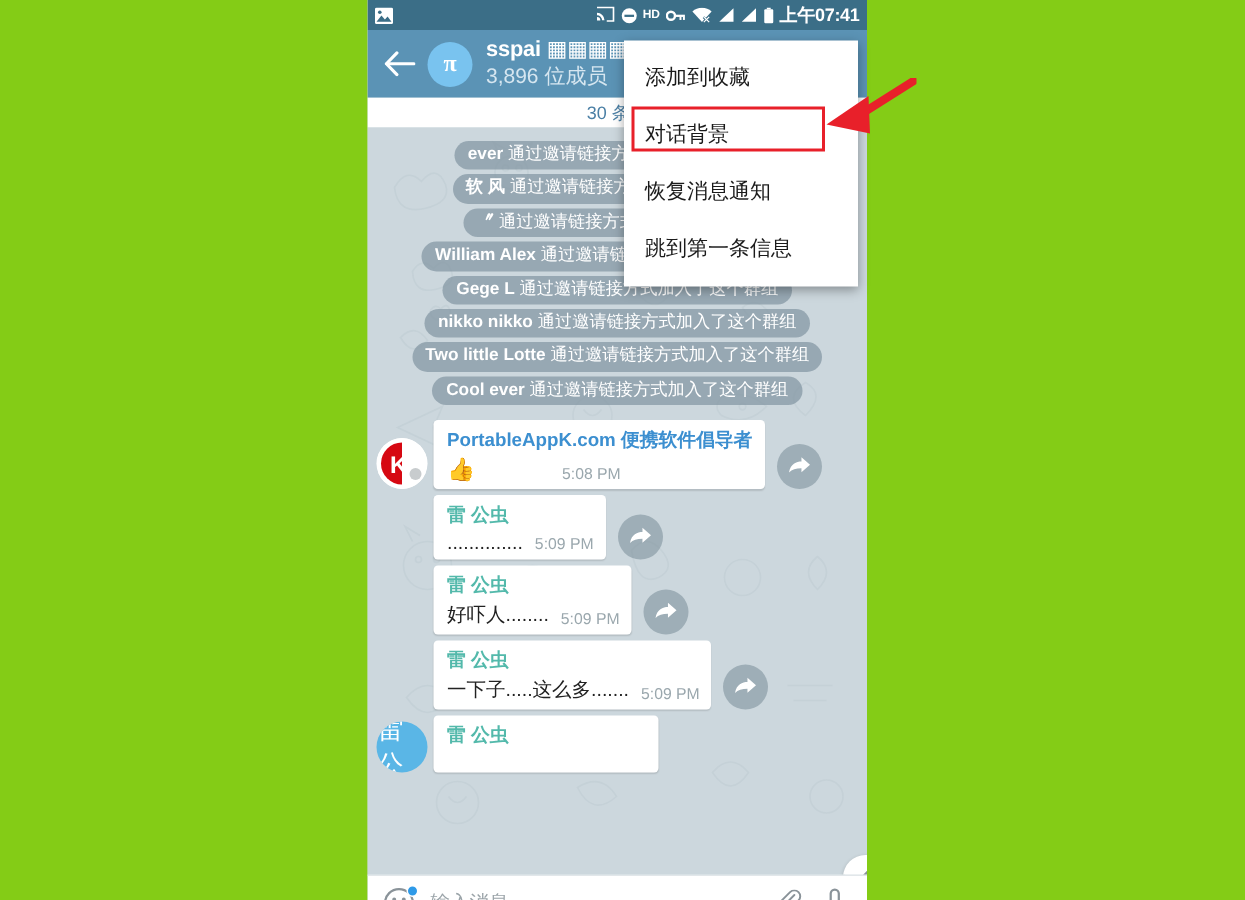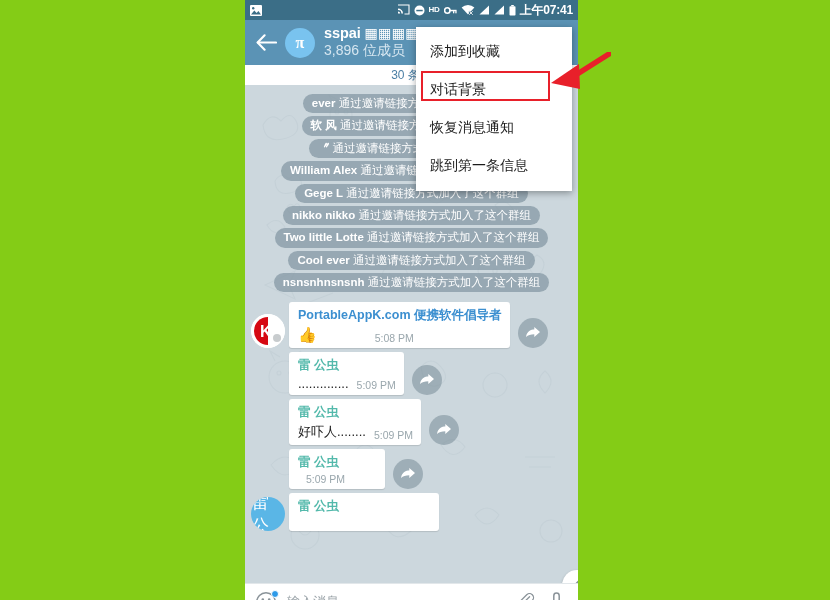--- a/index.html
+++ b/index.html
@@ -282,23 +282,20 @@
         </div>
         <div class="svc-row">
           <div class="svc"><b>nikko nikko</b> <span>通过邀请链接方式加入了这个群组</span></div>
         </div>
         <div class="svc-row">
           <div class="svc"><b>Two little Lotte</b> <span>通过邀请链接方式加入了这个群组</span></div>
         </div>
         <div class="svc-row">
           <div class="svc"><b>Cool ever</b> <span>通过邀请链接方式加入了这个群组</span></div>
         </div>
-        <div class="svc-row">
-          <div class="svc"><b>nsnsnhnsnsnh</b> <span>通过邀请链接方式加入了这个群组</span></div>
-        </div>
 
         <div class="msg-row" style="margin-top:10px;">
           <div class="avatar k">
             <svg width="34" height="34" viewBox="0 0 34 34">
                 <circle cx="17" cy="17" r="17" fill="#ffffff"></circle>
                 <path d="M3 17a14 14 0 0 1 14-14v28A14 14 0 0 1 3 17z" fill="#d60812"></path>
                 <text x="9" y="23" font-family="Liberation Sans, sans-serif" font-size="16" font-weight="bold" fill="#ffffff">K</text>
                 <circle cx="26" cy="24" r="4" fill="#c8ccce"></circle>
               </svg>
           </div>
@@ -346,20 +343,21 @@
                 <path d="M1 11 C2 5 6 3.6 9.3 3.6 V0.9 L15 5.9 L9.3 10.9 V8.2 C5.6 8.2 3 9 1 11z" fill="#fff"></path>
               </svg>
           </div>
         </div>
 
         <div class="msg-row">
           <div class="avatar-sp"></div>
           <div class="bubble">
             <div class="b-name">雷 公虫</div>
             <div class="b-line">
+              <span class="b-text">一下子.....这么多.......</span>
               <span class="b-time">5:09 PM</span>
             </div>
           </div>
           <div class="fwd">
             <svg width="16" height="14" viewBox="0 0 16 14">
                 <path d="M1 11 C2 5 6 3.6 9.3 3.6 V0.9 L15 5.9 L9.3 10.9 V8.2 C5.6 8.2 3 9 1 11z" fill="#fff"></path>
               </svg>
           </div>
         </div>
 

